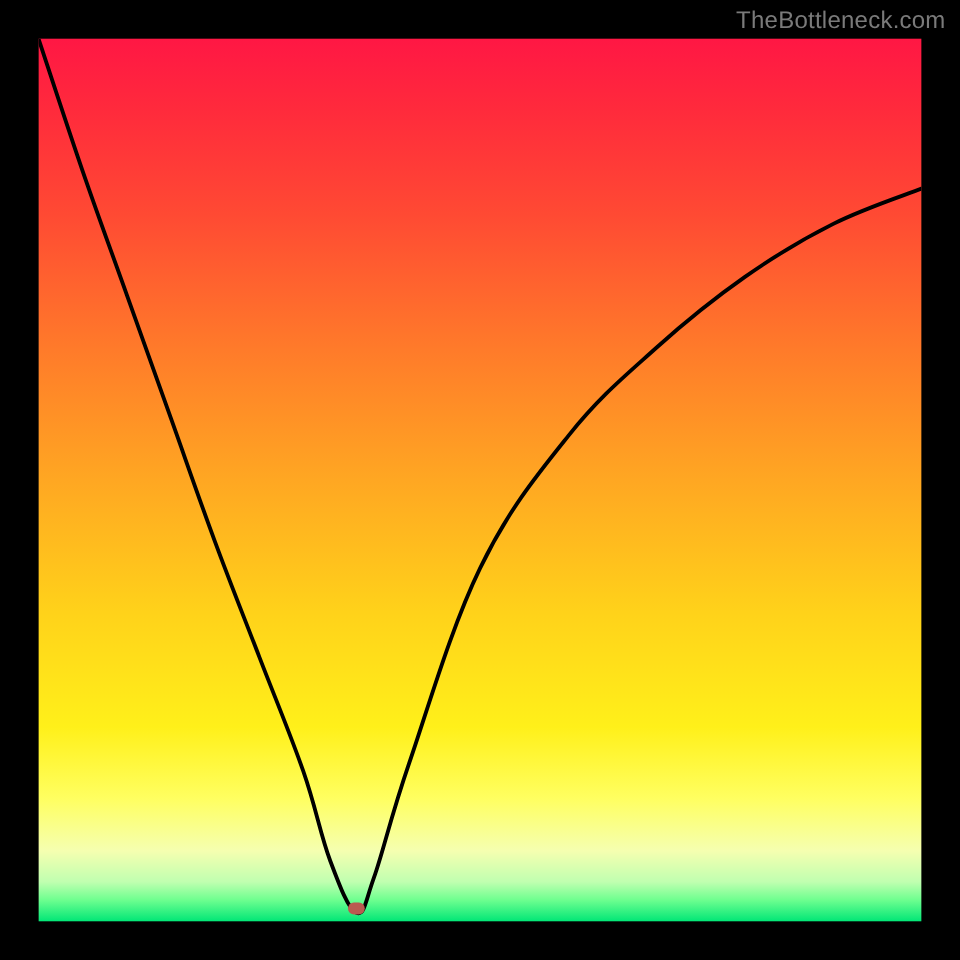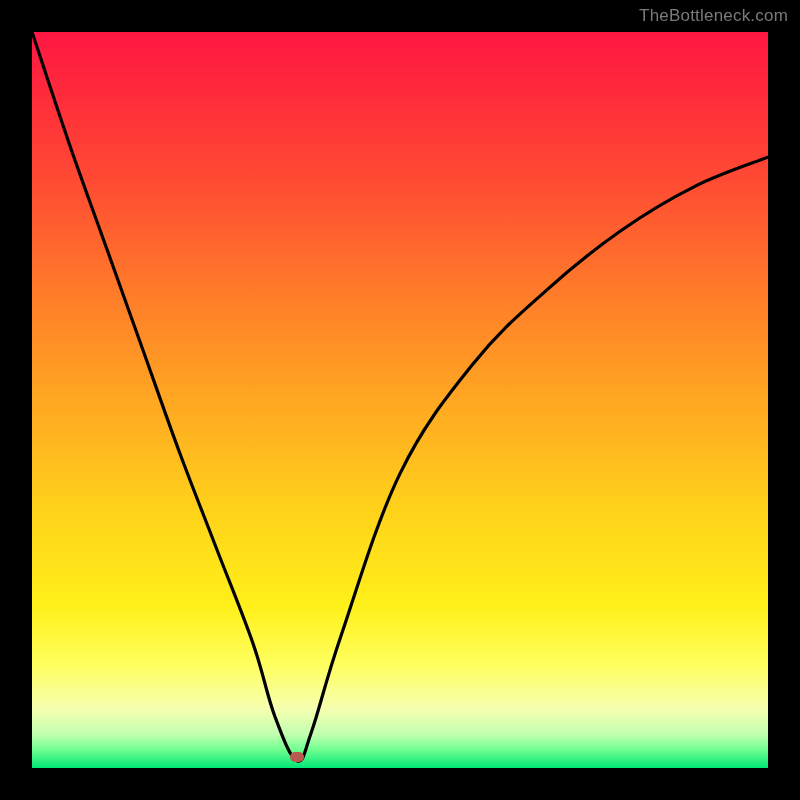--- a/index.html
+++ b/index.html
@@ -56,21 +56,21 @@
     height: 10px;
     border-radius: 5px;
     background: #bb5a50;
     transform: translate(-50%, -50%);
   }
   .watermark {
     position: absolute;
     top: 6px;
     right: 12px;
     color: #7a7a7a;
-    font-size: 17px;
+    font-size: 20px;
     letter-spacing: 0.2px;
     user-select: none;
   }
 </style>
 </head>
 <body>
 
 <div class="frame">
   <div class="watermark">TheBottleneck.com</div>
 

